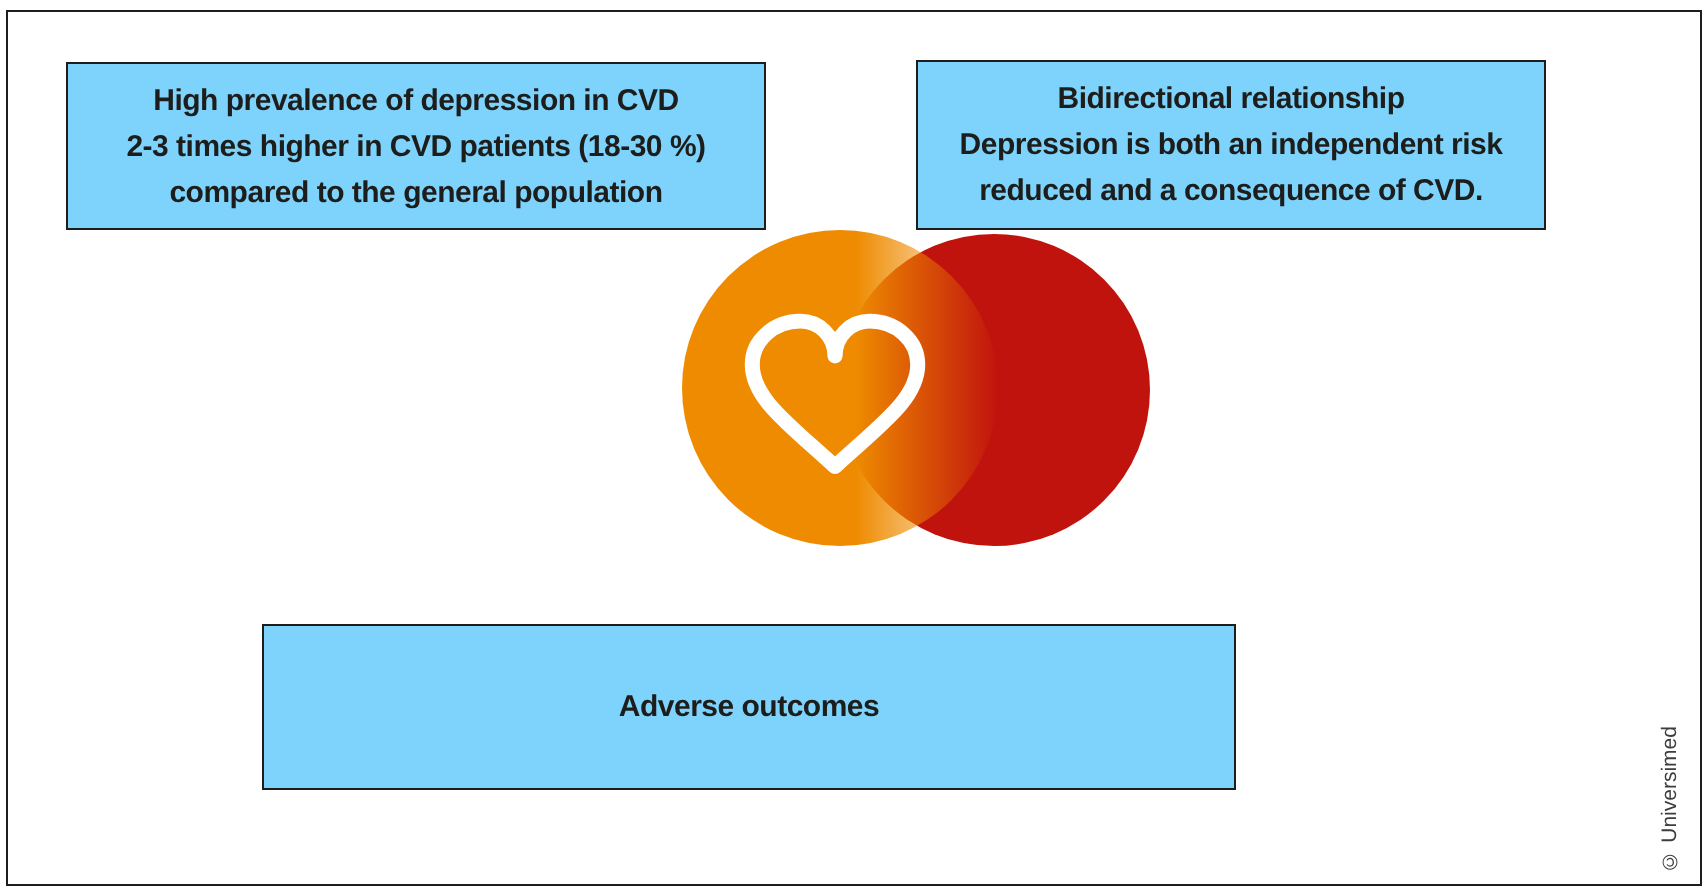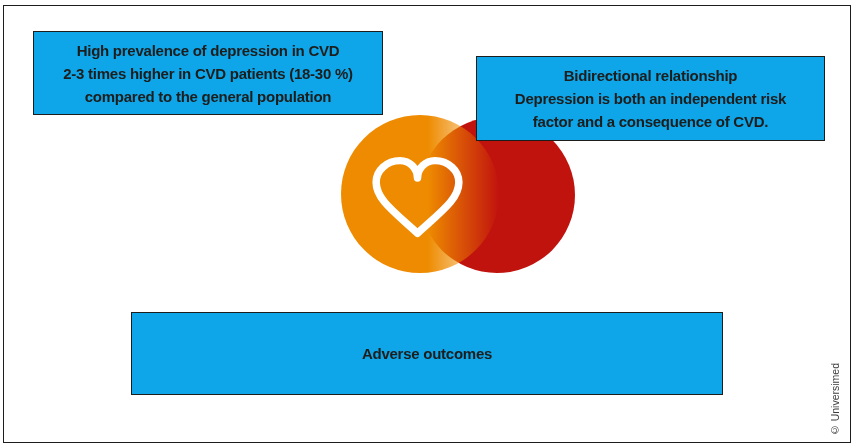--- a/index.html
+++ b/index.html
@@ -6,29 +6,29 @@
   .canvas{
     position:relative;width:854px;height:447px;background:#ffffff;
     font-family:"Liberation Sans",sans-serif;color:#1d1d1b;overflow:hidden;
   }
   .frame{
     position:absolute;left:3px;top:5px;width:848px;height:438px;
     border:1px solid #1d1d1b;box-sizing:border-box;
   }
   .venn{position:absolute;left:0;top:0;}
   .textbox{
-    position:absolute;box-sizing:border-box;border:1.5px solid #1d1d1b;background:#0ea5e9;
+    position:absolute;box-sizing:border-box;border:1.5px solid #1d1d1b;background:#7dd3fc;
     display:flex;flex-direction:column;align-items:center;justify-content:center;
     text-align:center;font-size:15px;line-height:23px;letter-spacing:-0.25px;padding:2px 6px;
   }
   .textbox .title{font-weight:bold;}
   .textbox .body{white-space:pre-line;font-weight:bold;}
   .box-tl{left:33px;top:31px;width:350px;height:84px;}
-  .box-tr{left:476px;top:30px;width:349px;height:85px;margin-top:26px;}
-  .box-bottom{left:131px;top:312px;width:592px;height:83px;}
+  .box-tr{left:458px;top:30px;width:315px;height:85px;}
+  .box-bottom{left:131px;top:312px;width:487px;height:83px;}
   .credit{
     position:absolute;right:13px;bottom:11px;
     writing-mode:vertical-rl;transform:rotate(180deg);
     font-size:10.5px;color:#3d3d3d;letter-spacing:0;
   }
 </style>
 </head>
 <body>
 
 <div class="canvas">
@@ -50,21 +50,21 @@
 
   <div class="textbox box-tl">
     <div class="title">High prevalence of depression in CVD</div>
     <div class="body">2-3 times higher in CVD patients (18-30 %)
 compared to the general population</div>
   </div>
 
   <div class="textbox box-tr">
     <div class="title">Bidirectional relationship</div>
     <div class="body">Depression is both an independent risk
-factor and a consequence of CVD.</div>
+reduced and a consequence of CVD.</div>
   </div>
 
   <div class="textbox box-bottom">
     <div class="title">Adverse outcomes</div>
   </div>
 
   <div class="credit">© Universimed</div>
 
 </div>
 

